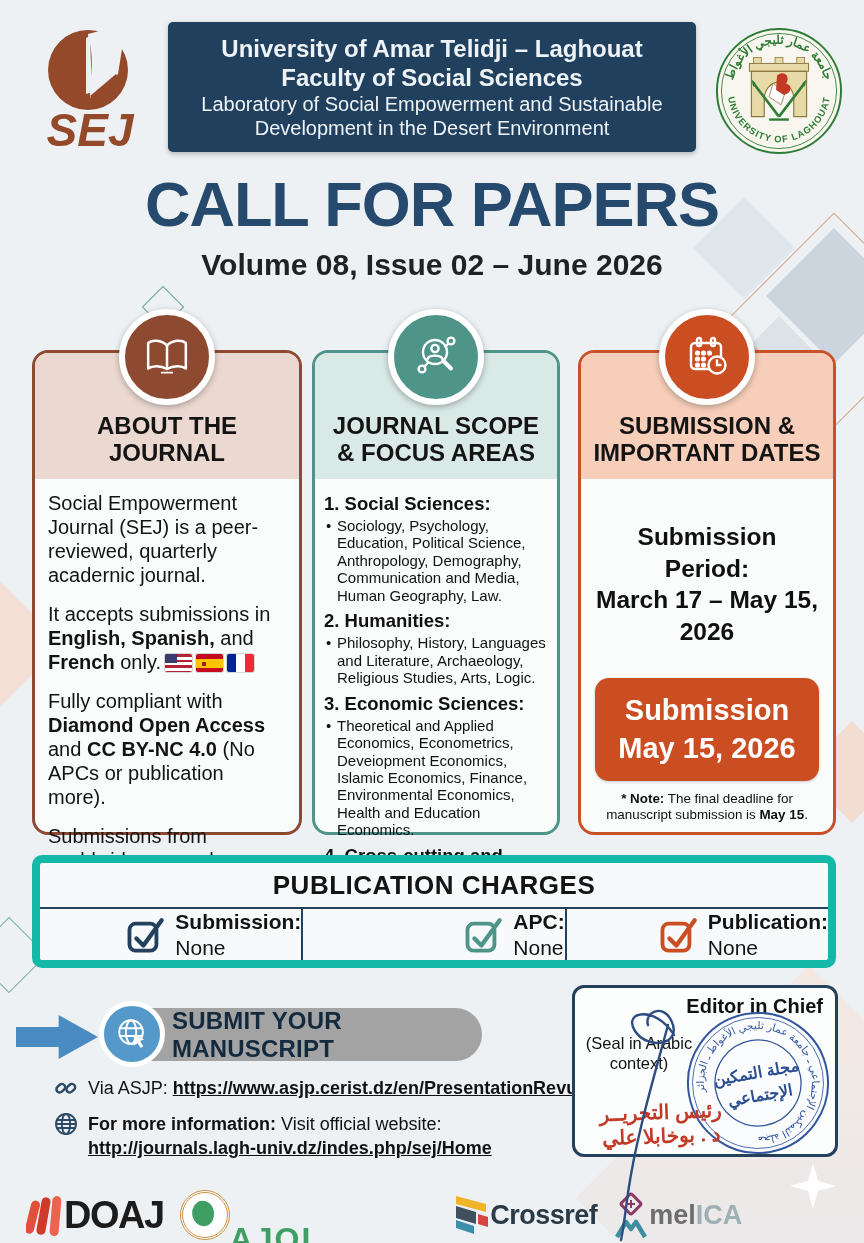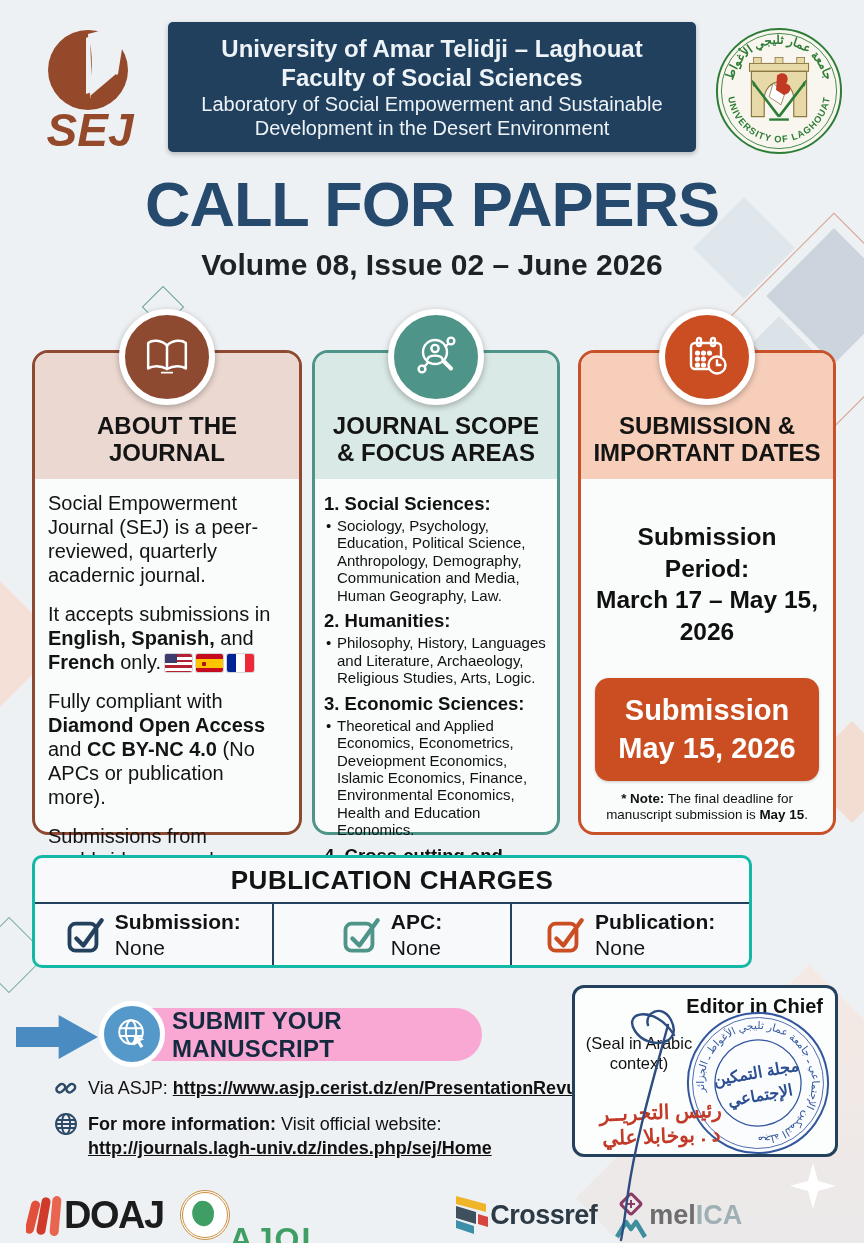--- a/index.html
+++ b/index.html
@@ -41,33 +41,33 @@
   .scope-body{padding:8px 9px;color:#111;}
   .scope-title{font-size:18.5px;font-weight:800;line-height:1.1;margin:7px 0 3px 0;}
   .scope-bullet{font-size:15px;line-height:1.16;position:relative;padding-left:13px;}
   .scope-bullet::before{content:"•";position:absolute;left:2px;top:0;}
   .dates-body{padding:10px 12px;color:#101010;text-align:center;}
   .period{margin-top:32px;font-size:24.5px;font-weight:800;line-height:1.3;}
   .deadline-box{margin:30px 2px 10px 2px;background:#cb4e22;border-radius:14px;color:#fff;
     font-size:29px;font-weight:700;line-height:1.32;padding:13px 4px;box-shadow:0 1px 3px rgba(0,0,0,.2);}
   .note{font-size:13.4px;line-height:1.25;}
   
-  .charges{position:absolute;left:32px;top:855px;width:720px;height:113px;background:#f7f9fb;border:3px solid #14b8a6;
+  .charges{position:absolute;left:32px;top:855px;width:804px;height:113px;background:#f7f9fb;border:8px solid #14b8a6;
     border-radius:10px;z-index:3;box-sizing:border-box;display:flex;flex-direction:column;}
   .charges-title{height:44px;border-bottom:2.5px solid #23405d;display:flex;align-items:center;justify-content:center;
     font-size:26px;font-weight:800;color:#141414;letter-spacing:.5px;}
   .charges-row{flex:1;display:flex;}
-  .charge-cell{flex:1;display:flex;align-items:center;justify-content:center;gap:9px;}
+  .charge-cell{flex:1;display:flex;align-items:center;justify-content:flex-end;gap:9px;}
   .charge-cell + .charge-cell{border-left:2.5px solid #23405d;}
   .charge-label{font-size:21px;font-weight:800;color:#131313;line-height:1.2;}
   .charge-value{font-size:21px;font-weight:400;color:#131313;line-height:1.2;}
   
   .arrow-right{position:absolute;left:16px;top:1012px;width:82px;height:50px;background:#4a8cc2;z-index:3;
     clip-path:polygon(0 30%,52% 30%,52% 6%,100% 50%,52% 94%,52% 70%,0 70%);}
-  .pill{position:absolute;left:104px;top:1008px;width:378px;height:53px;background:#f9a8d4;border-radius:27px;z-index:3;
+  .pill{position:absolute;left:104px;top:1008px;width:378px;height:53px;background:#a3a3a3;border-radius:27px;z-index:3;
     display:flex;align-items:center;}
   .pill .globe-circle{position:absolute;left:-5px;top:-7px;width:56px;height:56px;border-radius:50%;background:#5599cb;
     border:5px solid #fff;display:flex;align-items:center;justify-content:center;}
   .pill .label{margin-left:68px;font-size:24px;font-weight:800;color:#13293e;letter-spacing:.2px;}
   .linkrow{position:absolute;left:54px;z-index:3;font-size:18px;color:#111;display:flex;align-items:flex-start;gap:10px;line-height:1.35;}
   .linkrow .txt a{color:#111;font-weight:800;text-decoration:underline;}
   
   .editor-box{position:absolute;left:572px;top:985px;width:266px;height:172px;background:#fcfdfd;border:3px solid #23405d;
     border-radius:12px;z-index:3;box-sizing:border-box;}
   .editor-title{position:absolute;right:12px;top:7px;font-size:20px;font-weight:800;color:#111;}

